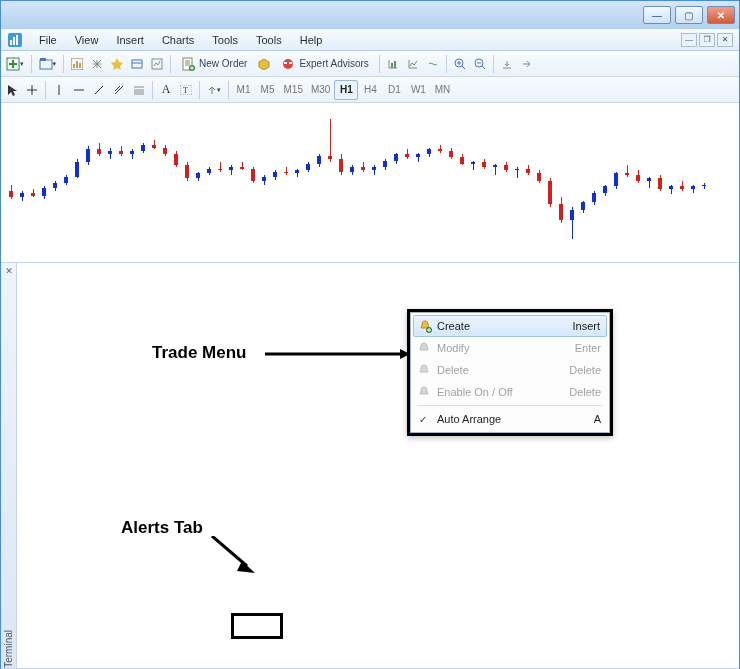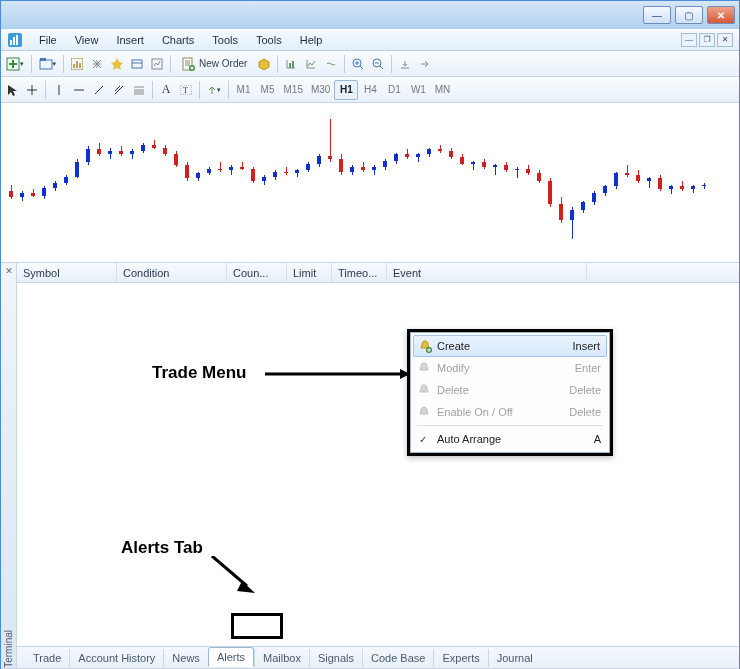--- a/index.html
+++ b/index.html
@@ -140,20 +140,28 @@
           <circle cx="11" cy="11" r="3" fill="#3a8a3a"></circle>
           <path d="M11 9v4M9 11h4" stroke="#fff"></path>
         </svg>
       <span>New Order</span>
     </div>
     <div class="tbtn">
         <svg width="12" height="12">
           <polygon points="6,1 11,4 11,9 6,12 1,9 1,4" fill="#e8c040" stroke="#b89020"></polygon>
         </svg>
       </div>
+    <div class="tbtn tbtn-txt">
+      <svg width="14" height="14">
+          <circle cx="7" cy="7" r="5" fill="#d84a3a"></circle>
+          <rect x="3" y="5" width="3" height="2" fill="#fff"></rect>
+          <rect x="8" y="5" width="3" height="2" fill="#fff"></rect>
+        </svg>
+      <span>Expert Advisors</span>
+    </div>
     <div class="sep"></div>
     <div class="tbtn">
         <svg width="12" height="12">
           <path d="M2 10V2M2 10h8" stroke="#888"></path>
           <rect x="4" y="5" width="2" height="5" fill="#5a9a5a"></rect>
           <rect x="7" y="3" width="2" height="7" fill="#5a9a5a"></rect>
         </svg>
       </div>
     <div class="tbtn">
         <svg width="12" height="12">
@@ -518,28 +526,20 @@
         <div class="body" style="top:81.60000000000001px;height:1.5999999999999943px;background:#1030d0"></div>
       </div>
     </div>
 
   <div class="terminal">
     <div class="term-close">✕</div>
     <div class="term-left">
       <span>Terminal</span>
     </div>
     <div class="term-main">
-      <div class="grid-head" id="ghead">
-          <div class="gcol" style="width: 100px;">Symbol</div>
-          <div class="gcol" style="width: 110px;">Condition</div>
-          <div class="gcol" style="width: 60px;">Coun...</div>
-          <div class="gcol" style="width: 45px;">Limit</div>
-          <div class="gcol" style="width: 55px;">Timeo...</div>
-          <div class="gcol" style="width: 200px;">Event</div>
-        </div>
       <div class="grid-body">
 
         <div class="ctxmenu">
           <div class="ctxinner" id="ctxinner">
               <div class="ctxrow hover">
                 <span class="ico">
                   <svg width="14" height="14">
                     <path d="M7 2c2 0 3 1 3 4l1 3H3l1-3c0-3 1-4 3-4z" fill="#e8c040" stroke="#b89020"></path>
                     <circle cx="11" cy="11" r="3" fill="#3a8a3a"></circle>
                     <path d="M11 9v4M9 11h4" stroke="#fff"></path>
@@ -589,31 +589,20 @@
           <polygon points="135,0 145,5 135,10" fill="#000"></polygon>
         </svg>
 
         <div class="anno" style="top:255px; left:104px;">Alerts Tab</div>
         <svg class="arrow" style="top:273px; left:190px;" width="50" height="40">
           <line x1="5" y1="0" x2="40" y2="30" stroke="#000" stroke-width="3"></line>
           <polygon points="35,25 48,37 30,35" fill="#000"></polygon>
         </svg>
 
       </div>
-      <div class="tabs" id="tabs">
-          <div class="tab">Trade</div>
-          <div class="tab">Account History</div>
-          <div class="tab">News</div>
-          <div class="tab active">Alerts</div>
-          <div class="tab">Mailbox</div>
-          <div class="tab">Signals</div>
-          <div class="tab">Code Base</div>
-          <div class="tab">Experts</div>
-          <div class="tab">Journal</div>
-        </div>
     </div>
   </div>
 
   <div class="statusbar">
     
     
   </div>
 
   <div class="box-anno" style="left:230px; top:612px; width:52px; height:26px;"></div>
 

